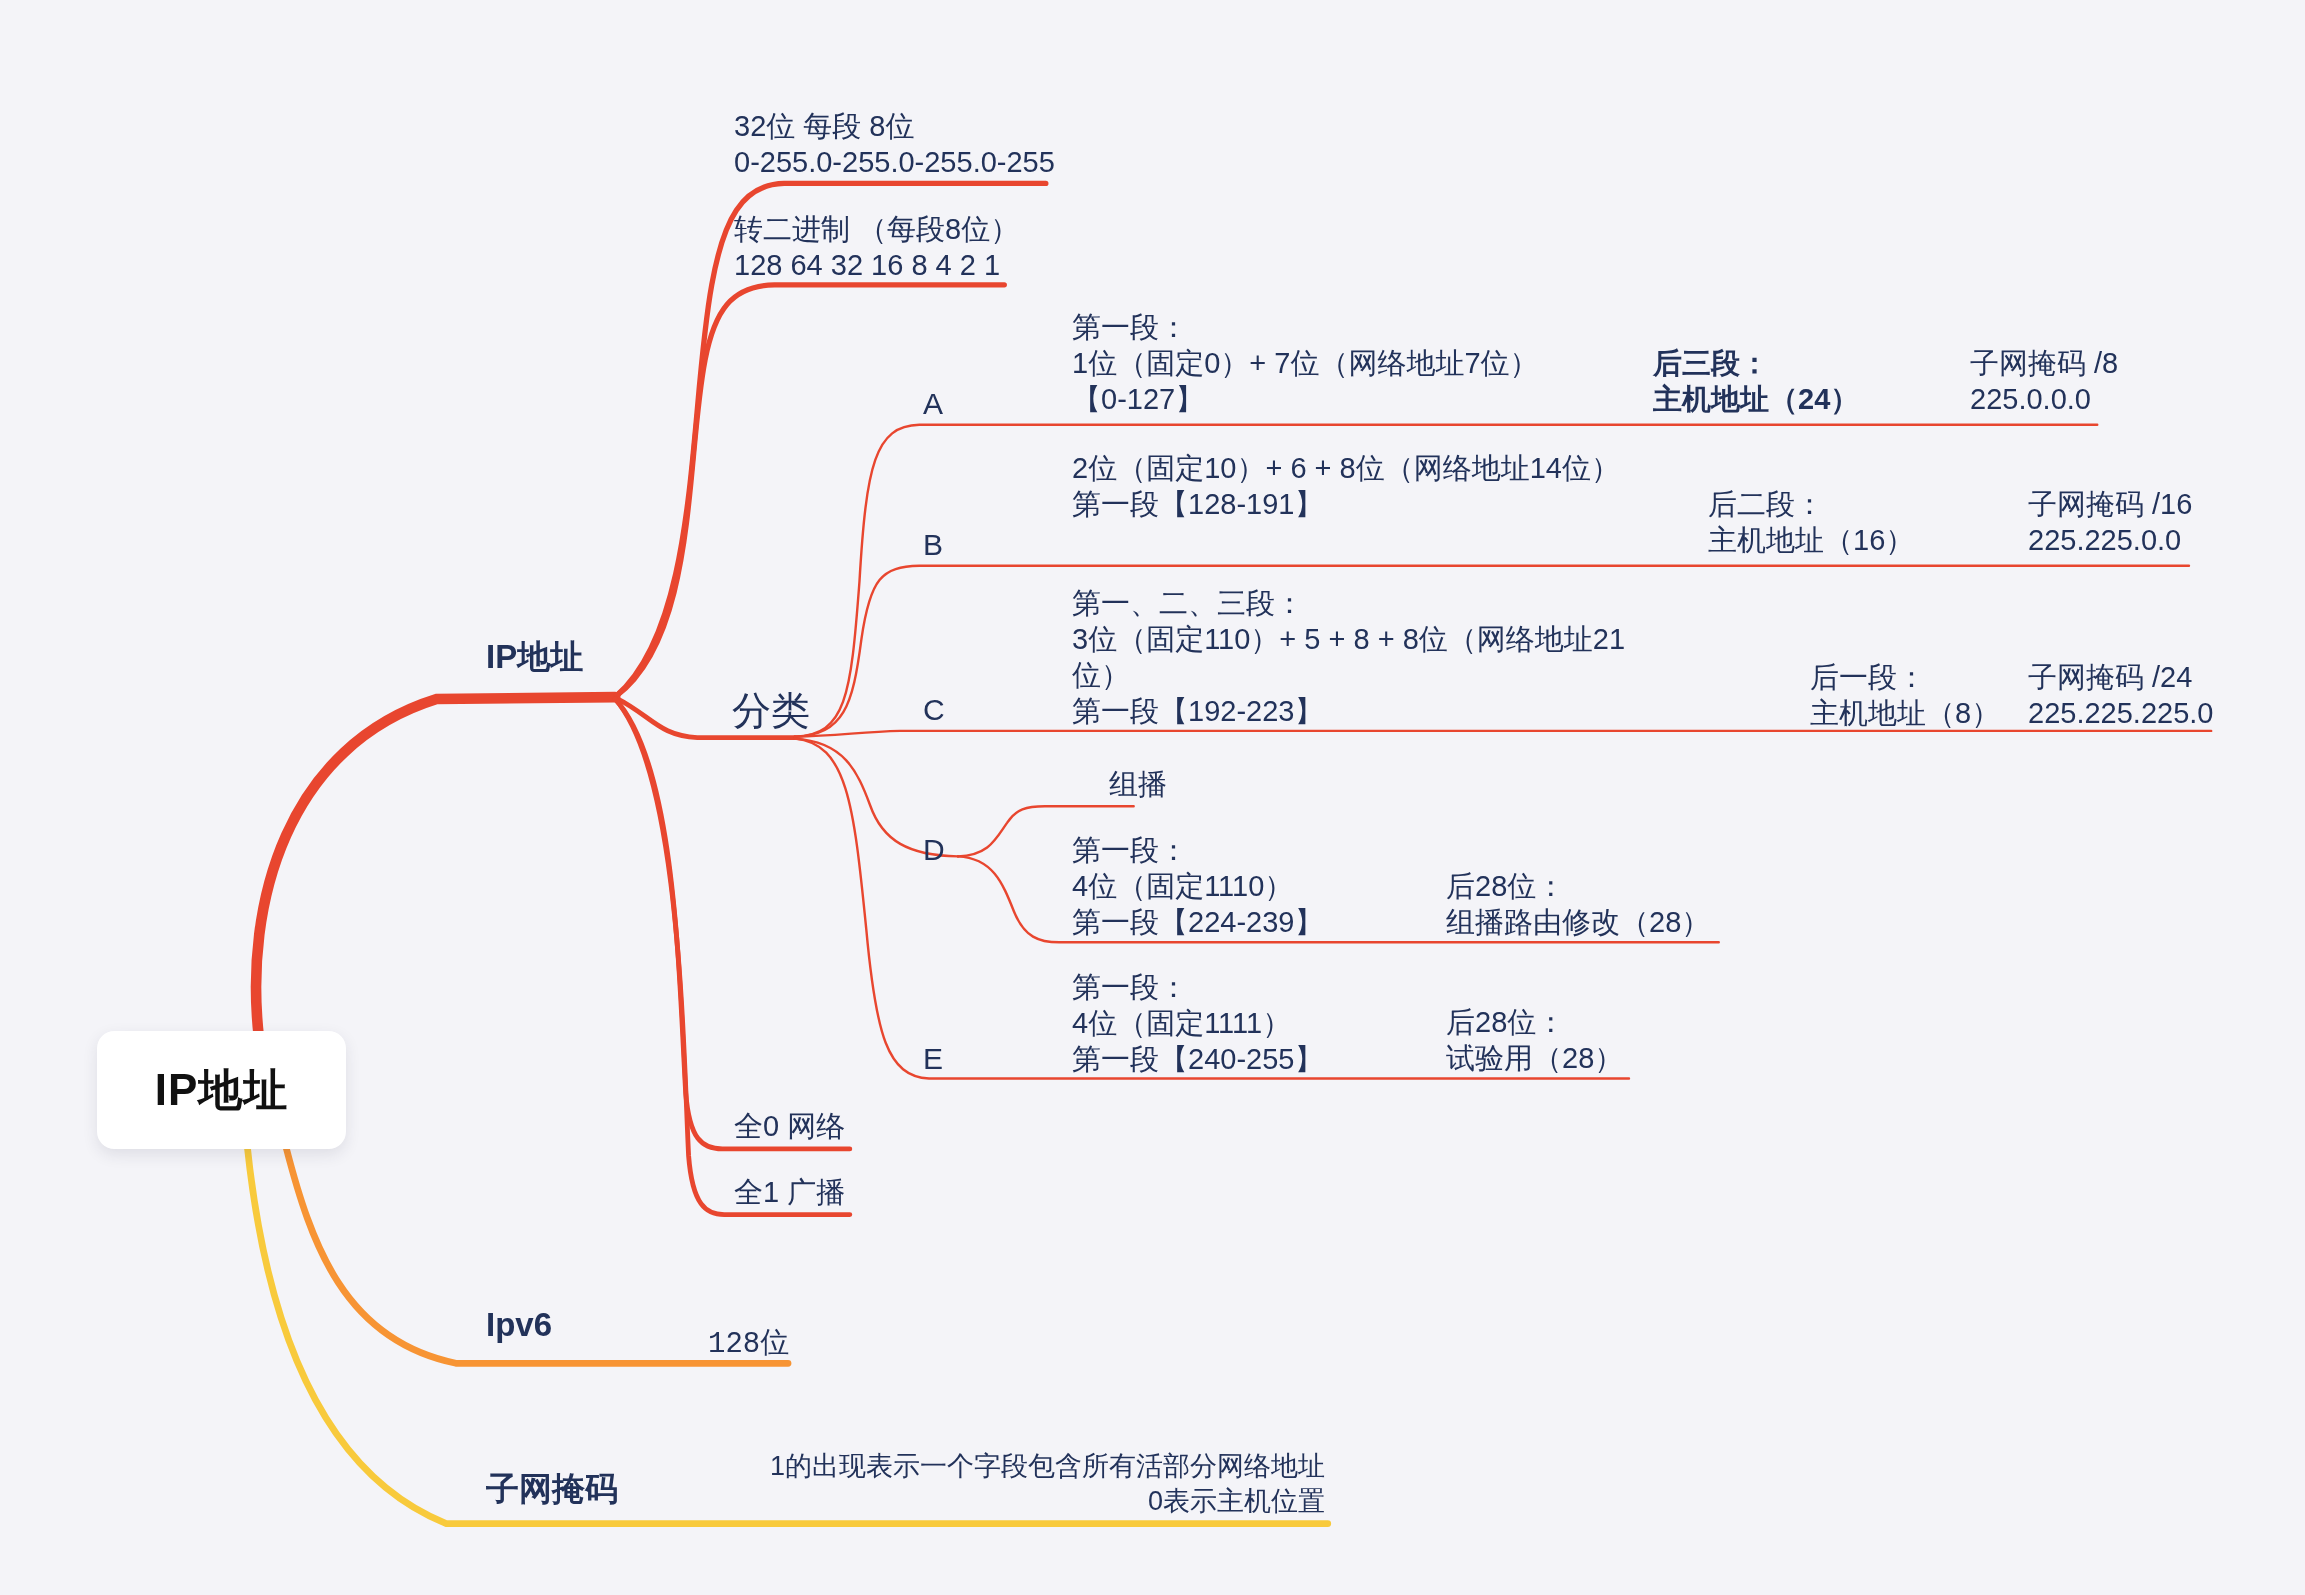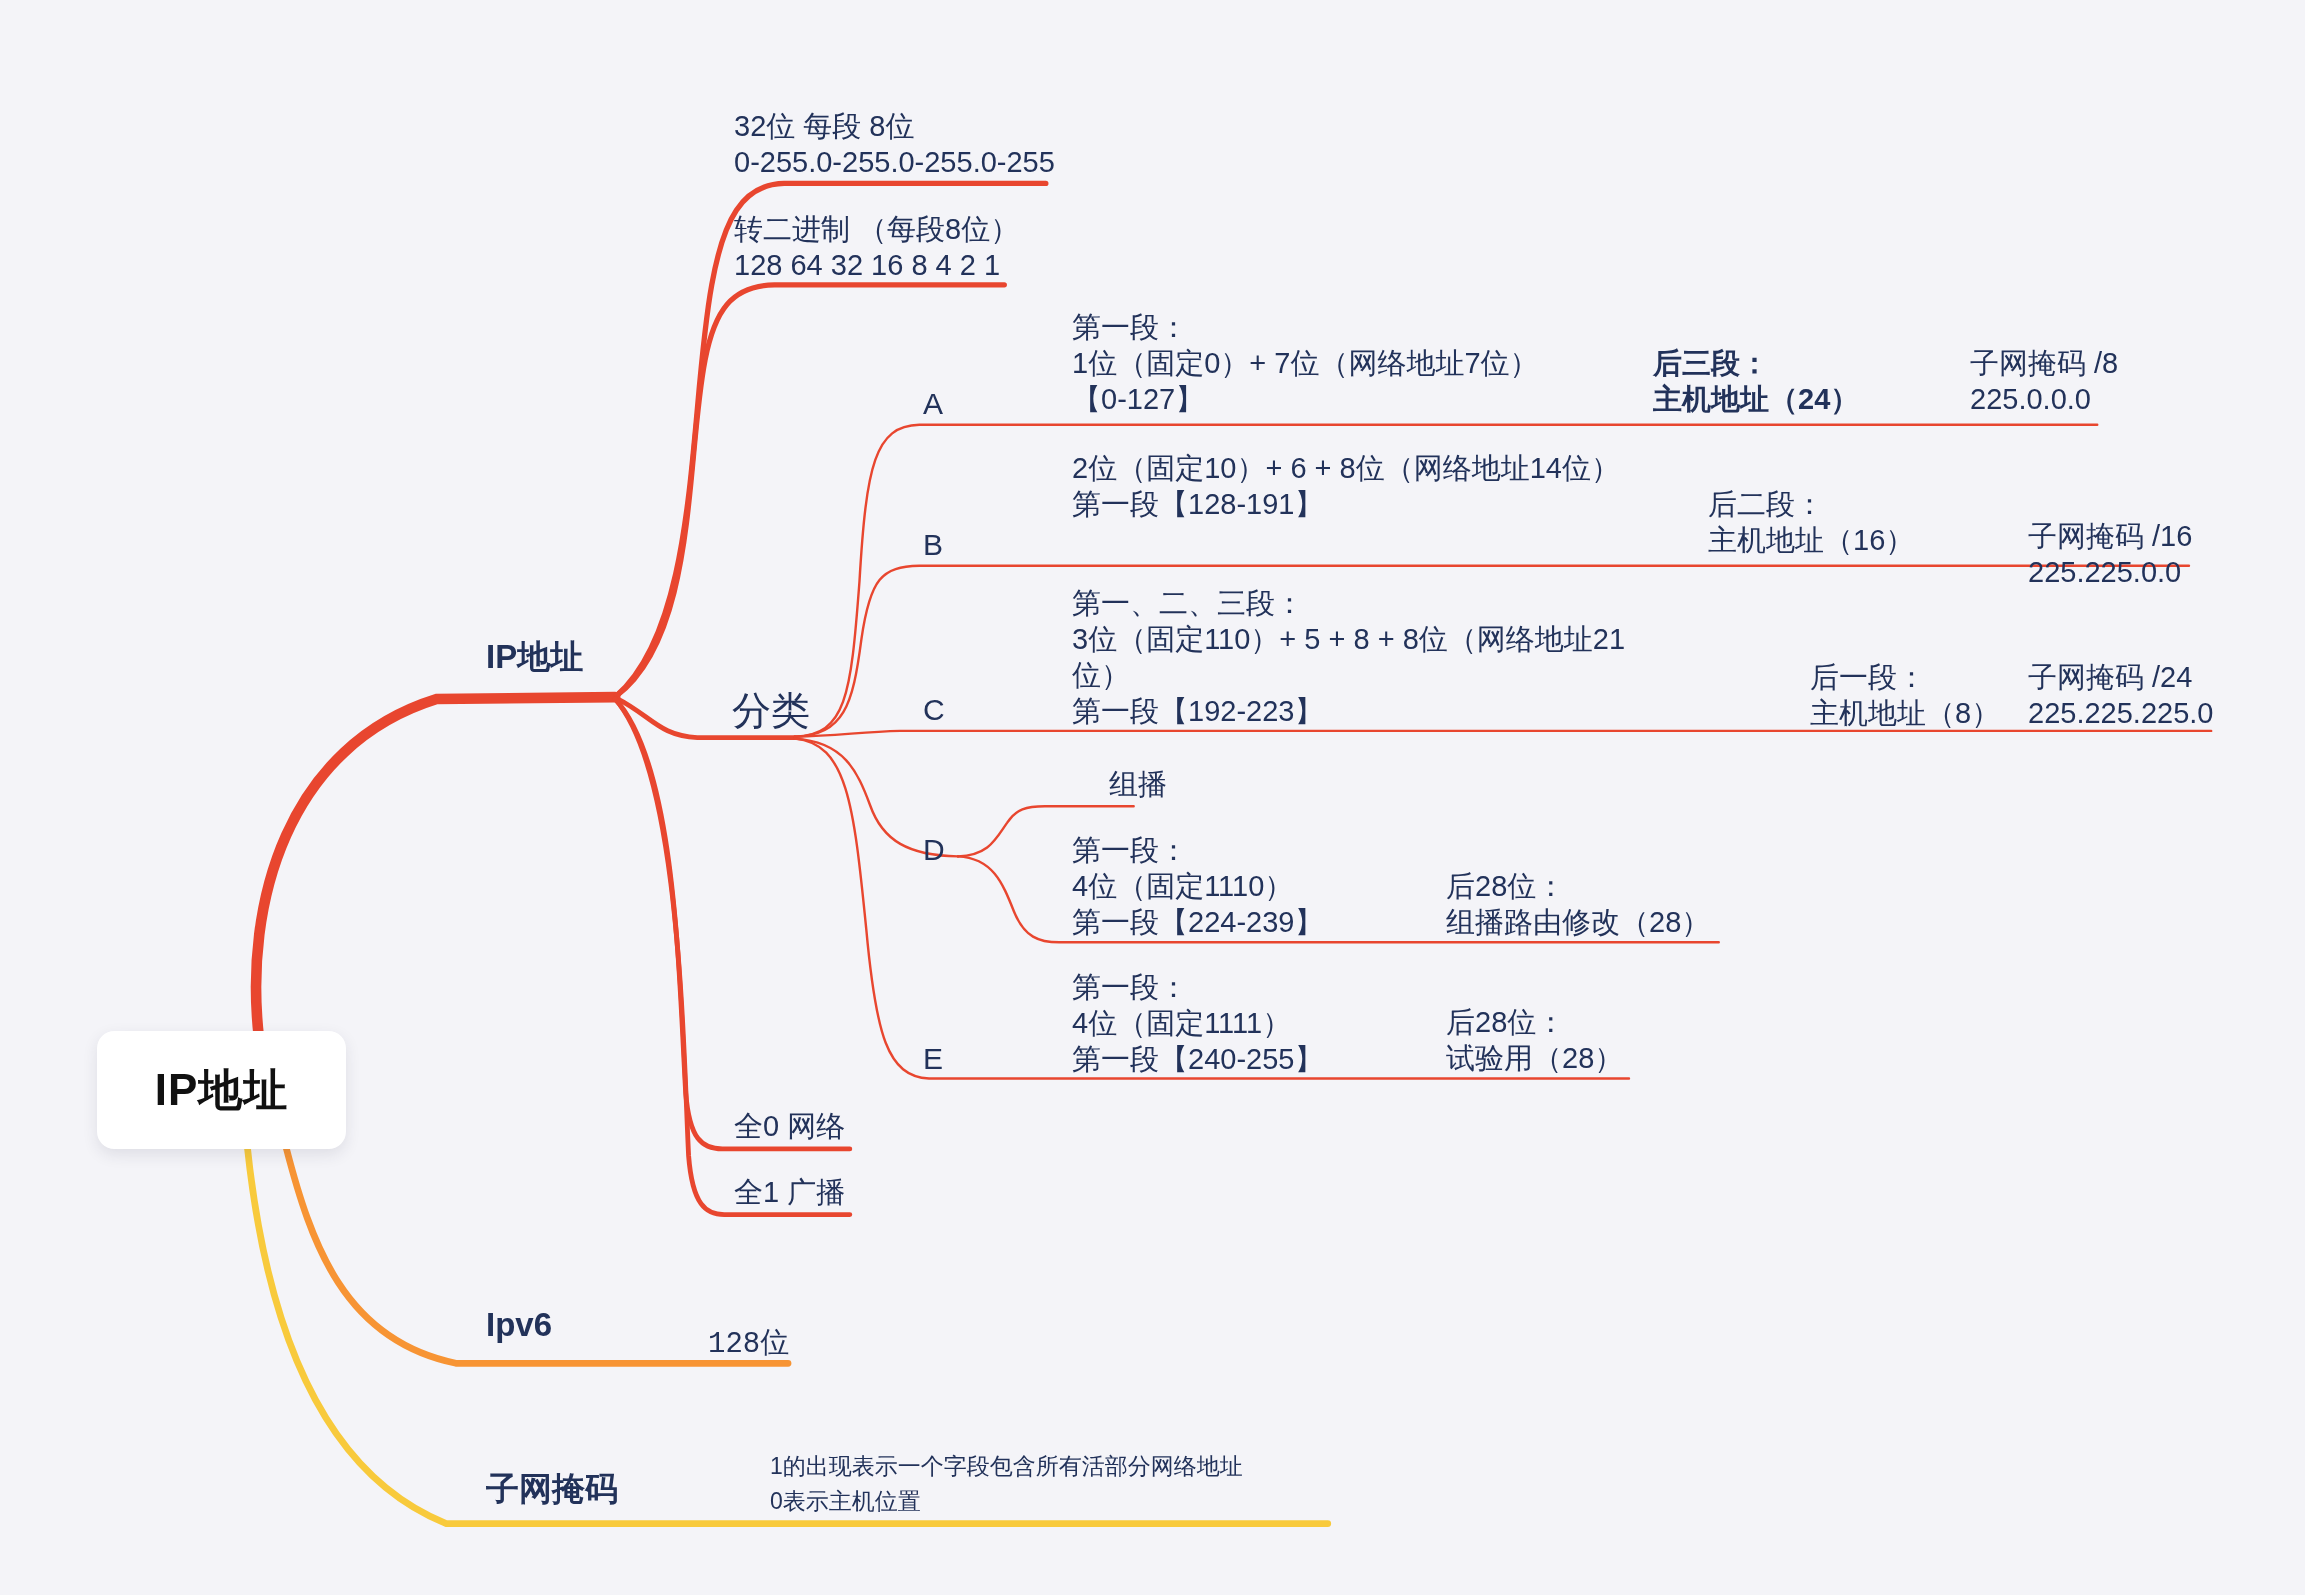--- a/index.html
+++ b/index.html
@@ -112,21 +112,21 @@
   </div>
 
   <div class="t" style="left:1072px;top:450px;">
     <div>2位（固定10）+ 6 + 8位（网络地址14位）</div>
     <div>第一段【128-191】</div>
   </div>
   <div class="t" style="left:1708px;top:486px;">
     <div>后二段：</div>
     <div>主机地址（16）</div>
   </div>
-  <div class="t" style="left:2028px;top:486px;margin-top:32px;">
+  <div class="t" style="left:2028px;top:486px;">
     <div>子网掩码 /16</div>
     <div>225.225.0.0</div>
   </div>
 
   <div class="t" style="left:1072px;top:585px;">
     <div>第一、二、三段：</div>
     <div>3位（固定110）+ 5 + 8 + 8位（网络地址21</div>
     <div>位）</div>
     <div>第一段【192-223】</div>
   </div>
@@ -173,19 +173,19 @@
   <div class="t lvl1" style="left:486px;top:1305px;">
     <span>Ipv6</span>
   </div>
   <div class="t" style="left:708px;top:1327px;font-family:Liberation Mono, monospace;">
     <span>128位</span>
   </div>
 
   <div class="t lvl1" style="left:486px;top:1469px;">
     <span>子网掩码</span>
   </div>
-  <div class="t" style="left:770px;top:1449px;font-size:23px;line-height:35px;">
+  <div class="t" style="left:770px;top:1449px;font-size:27px;line-height:35px;text-align:right;">
     <div>1的出现表示一个字段包含所有活部分网络地址</div>
     <div>0表示主机位置</div>
   </div>
 
 </div>
 
 
 </body></html>

